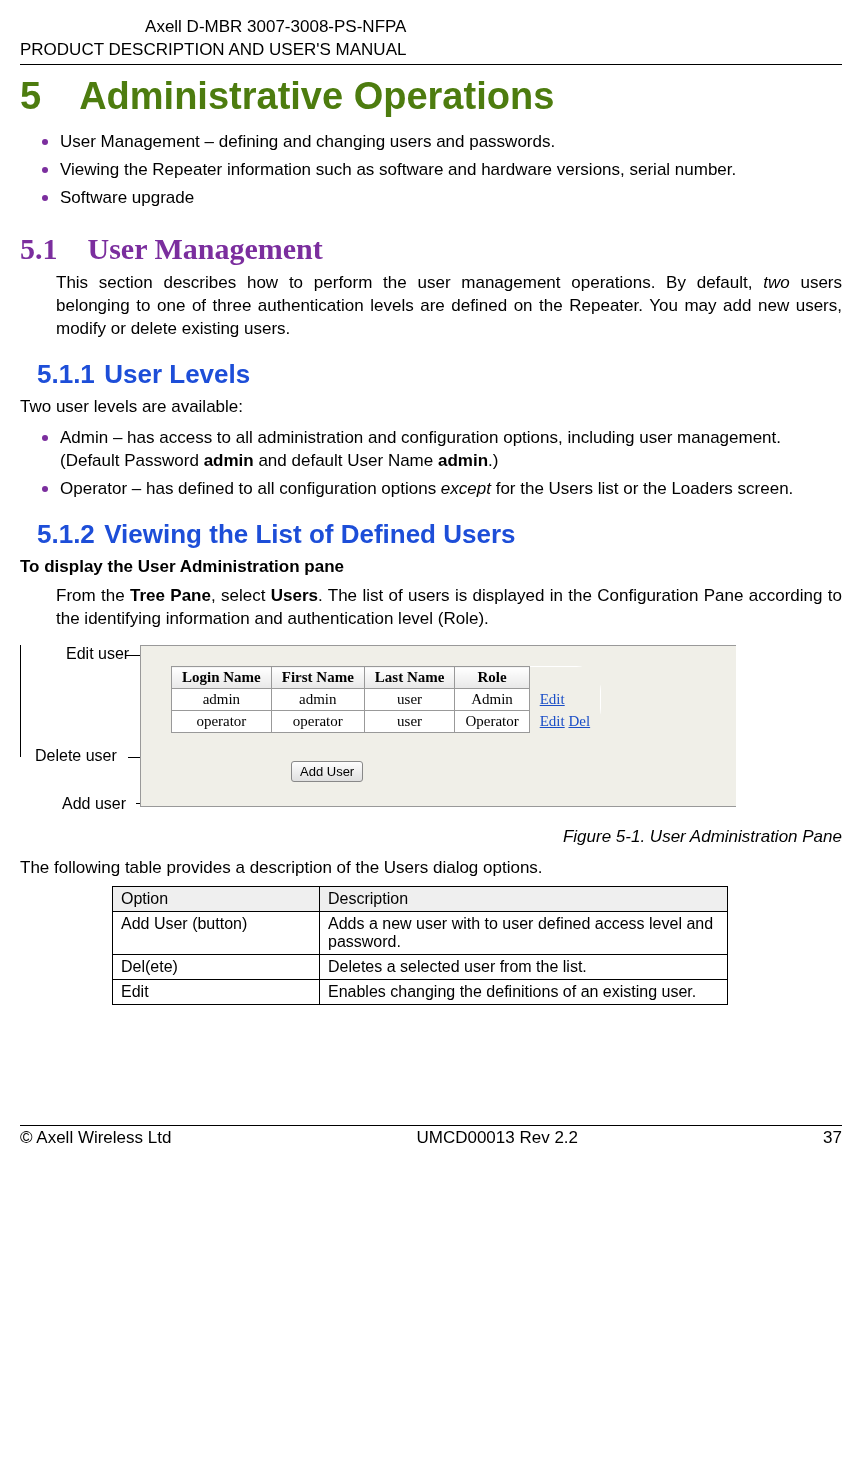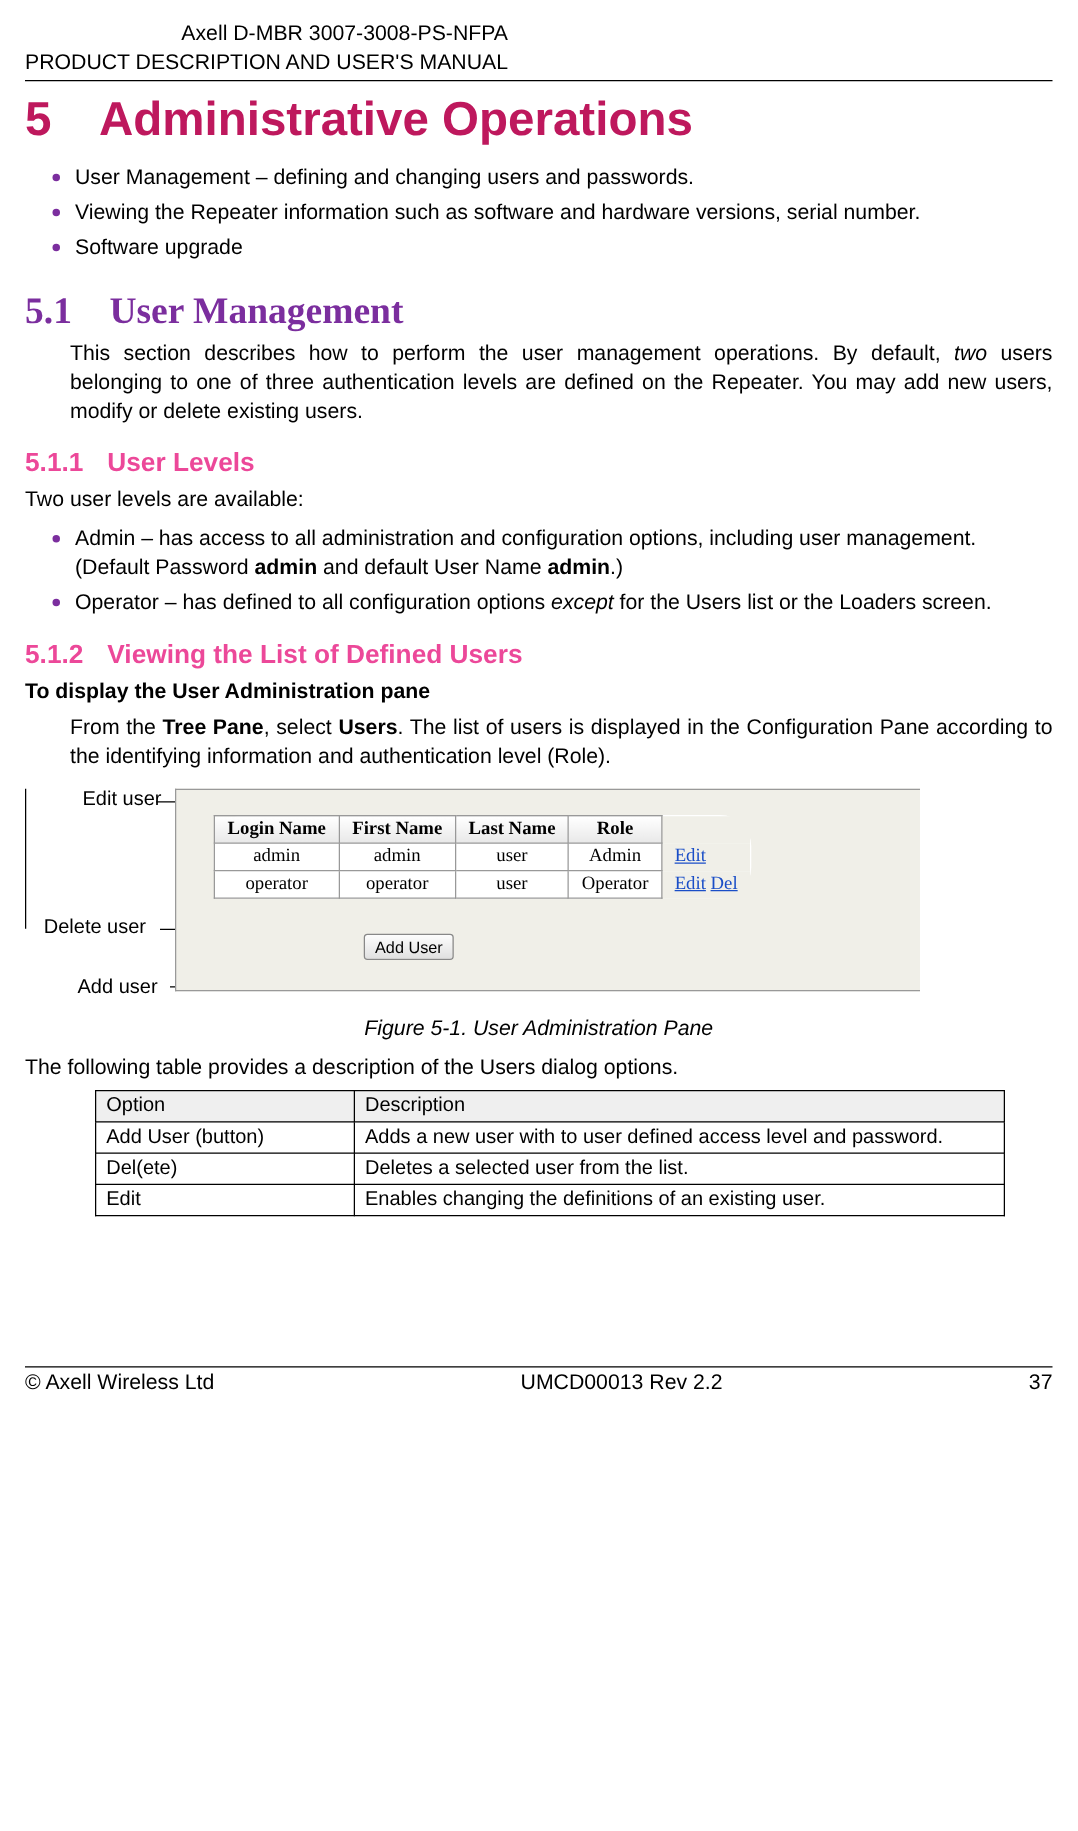--- a/index.html
+++ b/index.html
@@ -30,21 +30,21 @@
     font-family: Arial, sans-serif;
     font-size: 17px;
     line-height: 1.35;
   }
   .header-rule {
     border: none;
     border-top: 1px solid #000;
     margin: 2px 0 10px 0;
   }
   h1.ch {
-    color: #be185d;
+    color: #4d7c0f;
     font-family: Arial, sans-serif;
     font-weight: bold;
     font-size: 38px;
     margin: 6px 0 10px 0;
   }
   h1.ch .num {
     display: inline-block;
     width: 50px;
   }
   h2.sec {
@@ -52,25 +52,25 @@
     font-family: Liberation Serif, serif;
     font-weight: bold;
     font-size: 30px;
     margin: 22px 0 6px 0;
   }
   h2.sec .num {
     display: inline-block;
     width: 60px;
   }
   h3.sub {
-    color: #ec4899;
-    font-family: Arial, sans-serif;
-    font-weight: bold;
-    font-size: 21px;
-    margin: 18px 0 4px 0;
+    color: #1d4ed8;
+    font-family: Arial, sans-serif;
+    font-weight: bold;
+    font-size: 26px;
+    margin: 18px 0 4px 17px;
   }
   h3.sub .num {
     display: inline-block;
     width: 60px;
   }
   p {
     margin: 6px 0;
     line-height: 1.35;
   }
   .just {
@@ -140,30 +140,30 @@
     left: 150px;
     top: 115px;
     font-family: Tahoma, sans-serif;
     font-size: 13px;
     padding: 2px 8px;
     background: linear-gradient(#fdfdfd, #e0e0e0);
     border: 1px solid #888;
     border-radius: 3px;
   }
   .fig-caption {
-    text-align: center;
+    text-align: right;
     font-style: italic;
     font-family: Arial, sans-serif;
     font-size: 17px;
     margin: 12px 0 10px 0;
   }
   table.opts {
     border-collapse: collapse;
-    margin-left: 56px;
-    width: 728px;
+    margin-left: 92px;
+    width: 616px;
   }
   table.opts td {
     border: 1px solid #000;
     padding: 3px 8px;
     vertical-align: top;
     font-family: Verdana, sans-serif;
     font-size: 16px;
   }
   table.opts tr.head td {
     background: #efefef;

